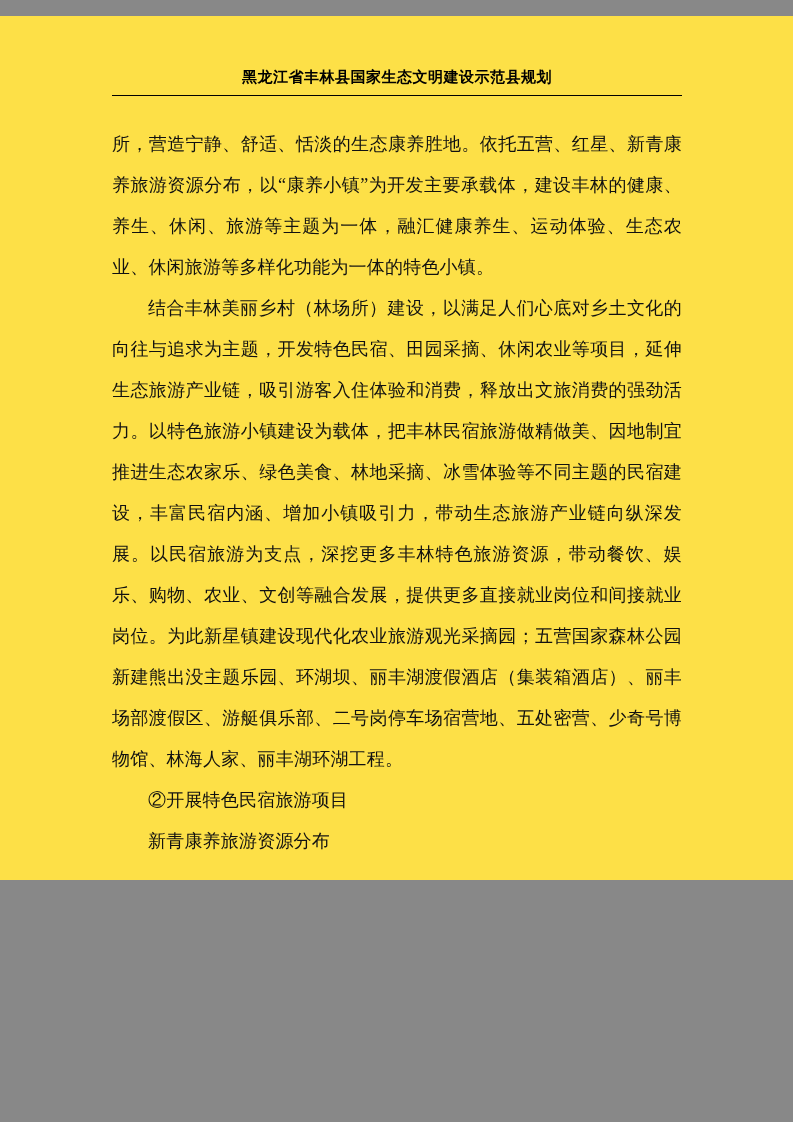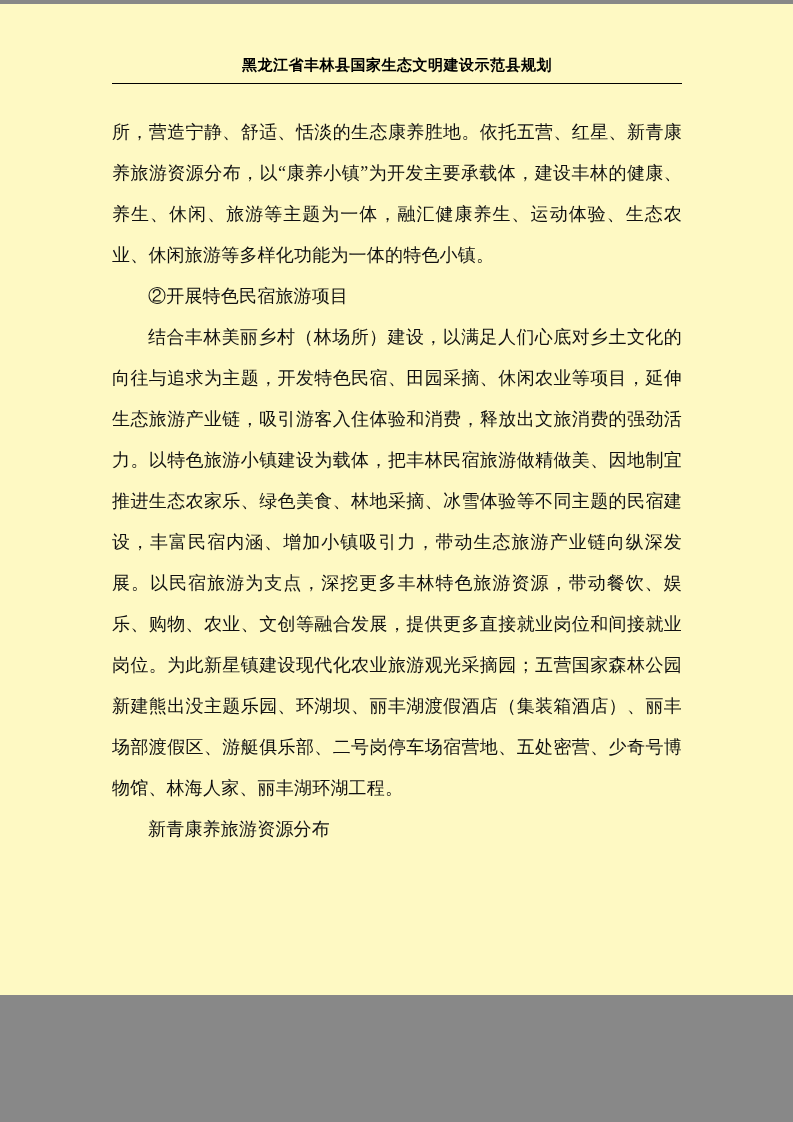--- a/index.html
+++ b/index.html
@@ -2,24 +2,24 @@
 <html><head>
 <meta charset="utf-8">
 <style>
   html, body {
     margin: 0;
     padding: 0;
     background: #888;
   }
   .page {
     width: 793px;
-    height: 991px;
-    background: #fef9c3;
+    height: 864px;
+    background: #fde047;
     position: relative;
-    margin: 4px auto;
+    margin: 16px auto;
     box-sizing: border-box;
     font-family: "Liberation Serif", "DejaVu Serif", serif;
     color: #000;
     overflow: hidden;
   }
   .content {
     position: absolute;
     left: 112px;
     top: 52px;
     width: 570px;
@@ -67,19 +67,19 @@
 </style>
 </head>
 <body>
 
 <div class="page">
   <div class="content">
     <div class="doc-header">黑龙江省丰林县国家生态文明建设示范县规划</div>
     <hr class="header-rule">
     <div class="body-text">
       <p>所，营造宁静、舒适、恬淡的生态康养胜地。依托五营、红星、新青康养旅游资源分布，以“康养小镇”为开发主要承载体，建设丰林的健康、养生、休闲、旅游等主题为一体，融汇健康养生、运动体验、生态农业、休闲旅游等多样化功能为一体的特色小镇。</p>
+      <p class="indent">结合丰林美丽乡村（林场所）建设，以满足人们心底对乡土文化的向往与追求为主题，开发特色民宿、田园采摘、休闲农业等项目，延伸生态旅游产业链，吸引游客入住体验和消费，释放出文旅消费的强劲活力。以特色旅游小镇建设为载体，把丰林民宿旅游做精做美、因地制宜推进生态农家乐、绿色美食、林地采摘、冰雪体验等不同主题的民宿建设，丰富民宿内涵、增加小镇吸引力，带动生态旅游产业链向纵深发展。以民宿旅游为支点，深挖更多丰林特色旅游资源，带动餐饮、娱乐、购物、农业、文创等融合发展，提供更多直接就业岗位和间接就业岗位。为此新星镇建设现代化农业旅游观光采摘园；五营国家森林公园新建熊出没主题乐园、环湖坝、丽丰湖渡假酒店（集装箱酒店）、丽丰场部渡假区、游艇俱乐部、二号岗停车场宿营地、五处密营、少奇号博物馆、林海人家、丽丰湖环湖工程。</p>
       <p class="indent">②开展特色民宿旅游项目</p>
-      <p class="indent">结合丰林美丽乡村（林场所）建设，以满足人们心底对乡土文化的向往与追求为主题，开发特色民宿、田园采摘、休闲农业等项目，延伸生态旅游产业链，吸引游客入住体验和消费，释放出文旅消费的强劲活力。以特色旅游小镇建设为载体，把丰林民宿旅游做精做美、因地制宜推进生态农家乐、绿色美食、林地采摘、冰雪体验等不同主题的民宿建设，丰富民宿内涵、增加小镇吸引力，带动生态旅游产业链向纵深发展。以民宿旅游为支点，深挖更多丰林特色旅游资源，带动餐饮、娱乐、购物、农业、文创等融合发展，提供更多直接就业岗位和间接就业岗位。为此新星镇建设现代化农业旅游观光采摘园；五营国家森林公园新建熊出没主题乐园、环湖坝、丽丰湖渡假酒店（集装箱酒店）、丽丰场部渡假区、游艇俱乐部、二号岗停车场宿营地、五处密营、少奇号博物馆、林海人家、丽丰湖环湖工程。</p>
       <p class="indent">新青康养旅游资源分布</p>
     </div>
   </div>
   <div class="page-number">65</div>
 </div>
 
 </body></html>

